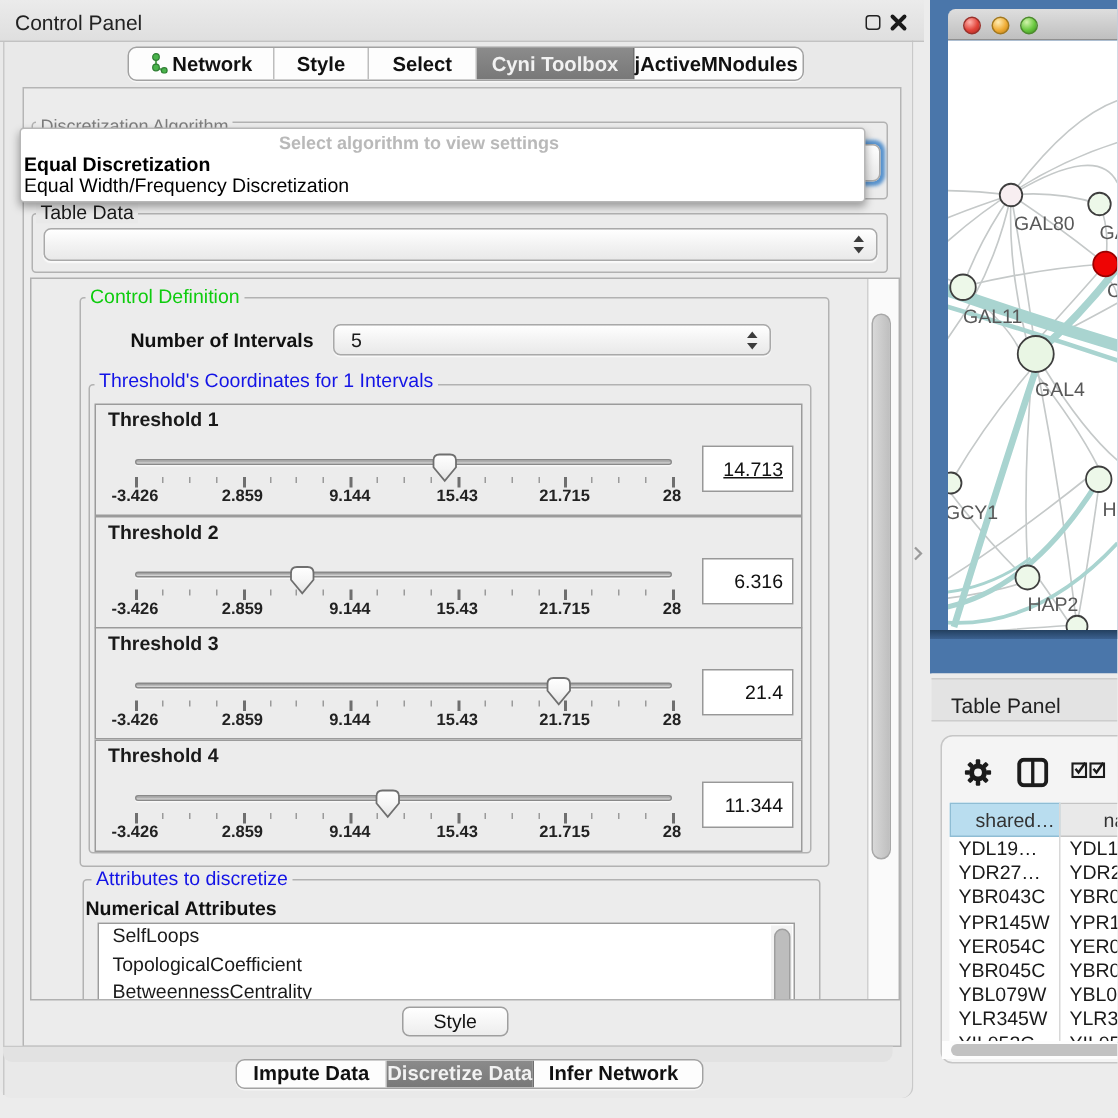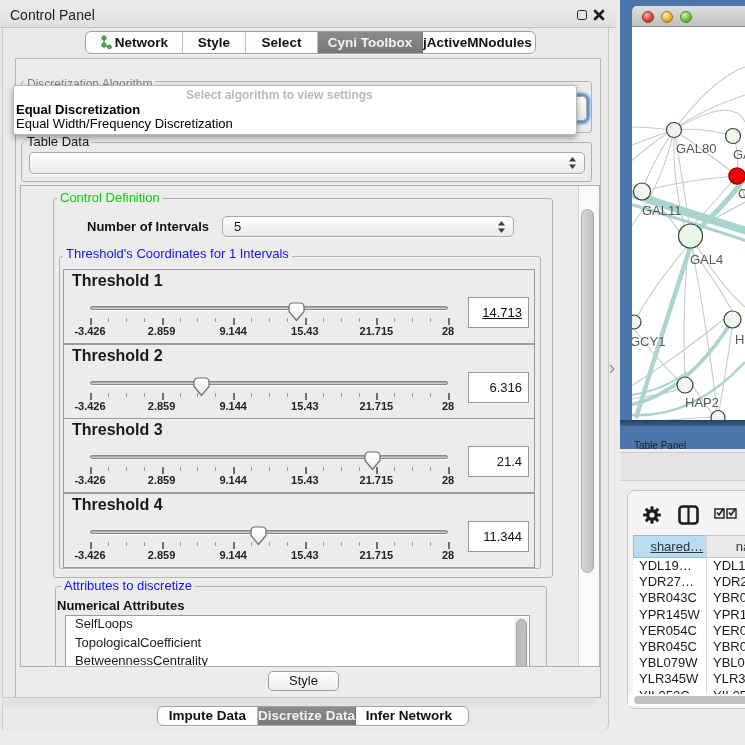--- a/index.html
+++ b/index.html
@@ -12,21 +12,21 @@
 .combo { position:absolute; border:1px solid #a9a9a9; border-radius:5px;
   background:linear-gradient(#ffffff,#f2f2f2 55%,#e9e9e9);
   box-shadow:0 1px 1px rgba(255,255,255,.8); }
 .combo .ar { position:absolute; right:7px; top:50%; width:9px; height:14px; margin-top:-7px; }
 .combo .ar svg { display:block; }
 .gbox { position:absolute; border:1px solid #b2b2b2; border-radius:3px;
   box-shadow:inset 0 0 0 0px #fff; }
 .glabel { position:absolute; background:#ececec; padding:0 3px; font-size:13px; line-height:14px; }
 
 .tpanel { position:absolute; left:62px; width:472px; height:75px; border:1px solid #9b9b9b; background:#ececec; }
-.tname { position:absolute; left:8px; top:2px; font-size:16px; font-weight:bold; color:#1a1a1a; }
+.tname { position:absolute; left:8px; top:2px; font-size:13px; font-weight:bold; color:#1a1a1a; }
 .track { position:absolute; height:4px; border:1px solid #898989; border-radius:2px;
   background:linear-gradient(#989898,#bdbdbd 55%,#dedede); box-shadow:0 1px 0 #f8f8f8; }
 .vbox { position:absolute; left:404px; width:61px; height:31px; border:1px solid #989898; background:#fff;
   font-size:13px; text-align:right; line-height:29px; padding-right:6px; color:#111; }
 .tick { position:absolute; width:2px; background:#6f6f6f; }
 .tick.mi { width:1px; background:#9a9a9a; }
 .tlab { position:absolute; font-size:11px; font-weight:bold; color:#222; transform:translateX(-50%); }
 
 .tabbar { position:absolute; background:#fdfdfd; border:1px solid #a2a2a2; border-radius:6px;
   display:flex; overflow:hidden; box-shadow:0 1px 0 rgba(255,255,255,.6); }
@@ -375,21 +375,21 @@
         <text x="-2" y="319">GCY1</text>
         <text x="103" y="317">H</text>
         <text x="53" y="380">HAP2</text>
       </g>
     </svg>
   </div>
 
   <div class="abs" style="left:621px; top:449px; width:124px; height:296px; background:#ececec;"></div>
   <div class="abs" style="left:621px; top:452px; width:124px; height:29px; background:#e3e3e3;
        border-top:1px solid #cdcdcd; border-bottom:1px solid #cdcdcd;"></div>
-  <div class="abs" style="left:634px; top:440px; color:#222; font-size:10px;">Table Panel</div>
+  <div class="abs" style="left:634px; top:462px; color:#222; font-size:14px;">Table Panel</div>
 
   <div class="abs" style="left:627px; top:490px; width:130px; height:219px; background:#f4f4f4;
        border:1px solid #c6c6c6; border-radius:8px;"></div>
 
   <svg class="abs" style="left:643px; top:506px;" width="18" height="18" viewBox="0 0 18 18">
     <g fill="#1c1c1c">
       <circle cx="9" cy="9" r="6"></circle>
       <g>
         <rect x="7.5" y="0.2" width="3" height="3.4" rx="0.8"></rect>
         <rect x="7.5" y="14.4" width="3" height="3.4" rx="0.8"></rect>
@@ -409,21 +409,21 @@
   </svg>
   <svg class="abs" style="left:714px; top:507px;" width="24" height="12" viewBox="0 0 24 12">
     <rect x="1" y="2" width="9" height="9" fill="none" stroke="#1c1c1c" stroke-width="1.4"></rect>
     <path d="M3 5.5 L5 8 L9.5 1.5" stroke="#1c1c1c" stroke-width="1.6" fill="none"></path>
     <rect x="13" y="2" width="9" height="9" fill="none" stroke="#1c1c1c" stroke-width="1.4"></rect>
     <path d="M15 5.5 L17 8 L21.5 1.5" stroke="#1c1c1c" stroke-width="1.6" fill="none"></path>
   </svg>
 
   <div class="abs" style="left:633px; top:535px; width:112px; height:160px; overflow:hidden; background:#fff;">
     <div class="abs" style="left:0; top:0; width:73.5px; height:23px; background:#b9ddef; border:1px solid #8fbdd4;
-         text-align:center; font-size:13px; line-height:22px; color:#333; padding-left:14px;text-decoration:underline;">shared…</div>
+         text-align:center; font-size:13px; line-height:22px; color:#333; padding-left:14px;">shared…</div>
     <div class="abs" style="left:73.5px; top:0; width:92px; height:23px; background:#e9e9e9; border:1px solid #c4c4c4; border-left:none;
          font-size:13px; line-height:22px; color:#333; text-align:center;">name</div>
     <div class="abs f13" style="left:6px; top:23px; line-height:16.2px; white-space:pre;">YDL19…
 YDR27…
 YBR043C
 YPR145W
 YER054C
 YBR045C
 YBL079W
 YLR345W

